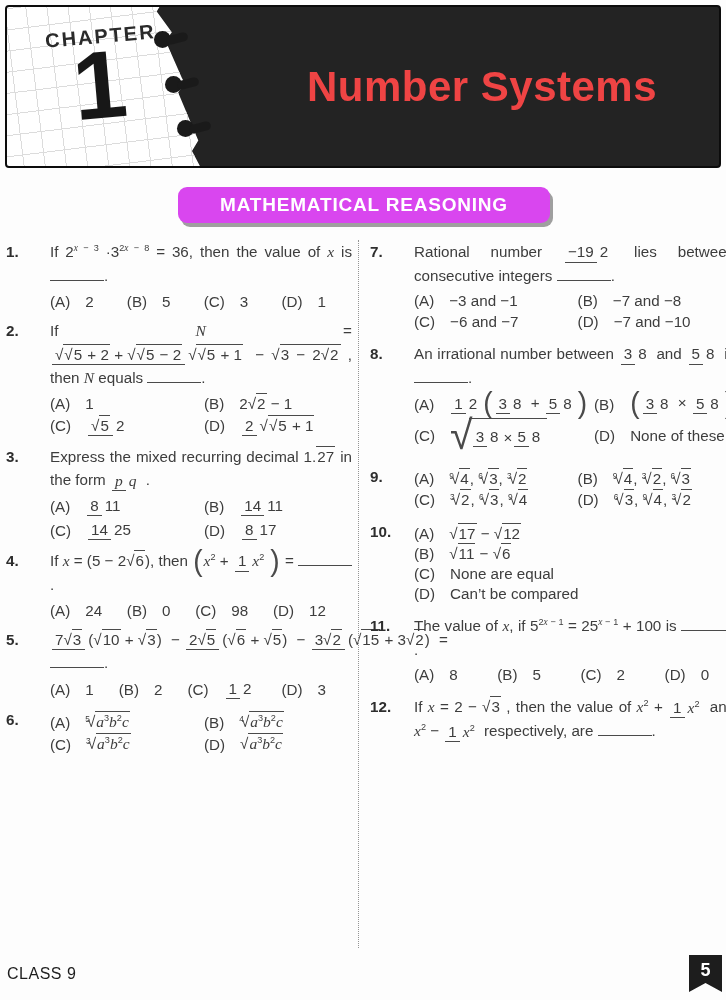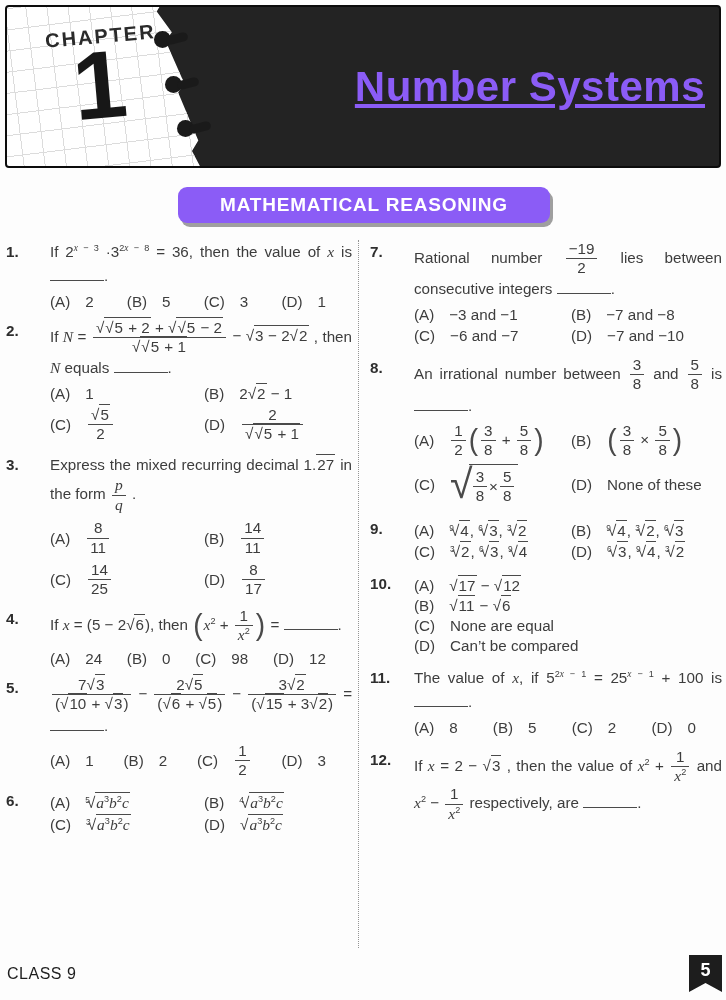--- a/index.html
+++ b/index.html
@@ -39,27 +39,27 @@
   .hole { position:absolute; width:17px; height:17px; background:#1a1a1a; border-radius:50%; }
   .hole::after {
     content:''; position:absolute; left:12px; top:3px; width:22px; height:9px;
     background:#1a1a1a; border-radius:5px; transform:rotate(-14deg);
   }
   .hole.h1 { left:147px; top:24px; }
   .hole.h2 { left:158px; top:69px; }
   .hole.h3 { left:170px; top:113px; }
   .header-title {
     position:absolute; left:252px; right:14px; top:50%; transform:translateY(-50%);
-    text-align:right; color:#8b5cf6; font-size:42px; font-weight:bold; letter-spacing:0.5px;text-decoration:underline;
+    text-align:center; color:#ef4444; font-size:42px; font-weight:bold; letter-spacing:0.5px;
   }
 
   
   .pill {
     position:absolute; top:187px; left:178px; width:372px; height:36px;
-    background:#8b5cf6; border-radius:9px; box-shadow:3px 4px 0 #9f9f9f;
+    background:#d946ef; border-radius:9px; box-shadow:3px 4px 0 #9f9f9f;
     display:flex; align-items:center; justify-content:center;
     color:#ffffff; font-size:19px; font-weight:bold; letter-spacing:0.8px;
   }
 
   
   .columns { position:absolute; top:240px; left:6px; right:4px; bottom:52px; display:flex; }
   .col { font-size:15.2px; }
   .col-left  { width:352px; padding-right:6px; }
   .col-right { flex:1; border-left:1px dotted #949494; padding-left:11px; }
 
@@ -75,21 +75,21 @@
   .opt { display:flex; align-items:center; gap:15px; }
   .opt-label { white-space:nowrap; }
   .opt-content { white-space:nowrap; }
 
   
   i { font-style:italic; font-family:"Liberation Serif", serif; font-size:1.02em; }
   sup { font-size:0.6em; vertical-align:0.65em; line-height:0; }
   sup.ri { font-size:0.55em; vertical-align:0.6em; margin-right:-3px; }
   .nw { white-space:nowrap; }
   .ov { border-top:1.4px solid #4a4a4a; padding:1px 1px 0 1px; white-space:nowrap; }
-  .fr { display:inline-flex; flex-direction:column; vertical-align:middle; text-align:center; margin:0 2px; line-height:1.2; }
+  .fr { display:inline-flex; flex-direction:row; vertical-align:middle; margin:0 2px; line-height:1.2; }
   .fr .n { border-bottom:1.4px solid #4a4a4a; padding:0 3px; display:block; }
   .fr .d { padding:0 3px; display:block; }
   .blank { display:inline-block; width:54px; height:0.95em; border-bottom:1.4px solid #4a4a4a; vertical-align:baseline; }
   .bp { font-size:1.85em; font-weight:normal; vertical-align:middle; line-height:0; display:inline-block; transform:scaleY(1.02); color:#4a4a4a; margin:0 1px; }
   .tallroot { display:inline-flex; align-items:stretch; vertical-align:middle; white-space:nowrap; }
   .tr-sign { font-size:2.7em; line-height:0.85; align-self:center; margin-right:-4px; color:#4a4a4a; }
   .tr-body { border-top:1.5px solid #4a4a4a; display:inline-flex; align-items:center; padding:3px 2px 0 2px; }
 
   
   .footer-class {

